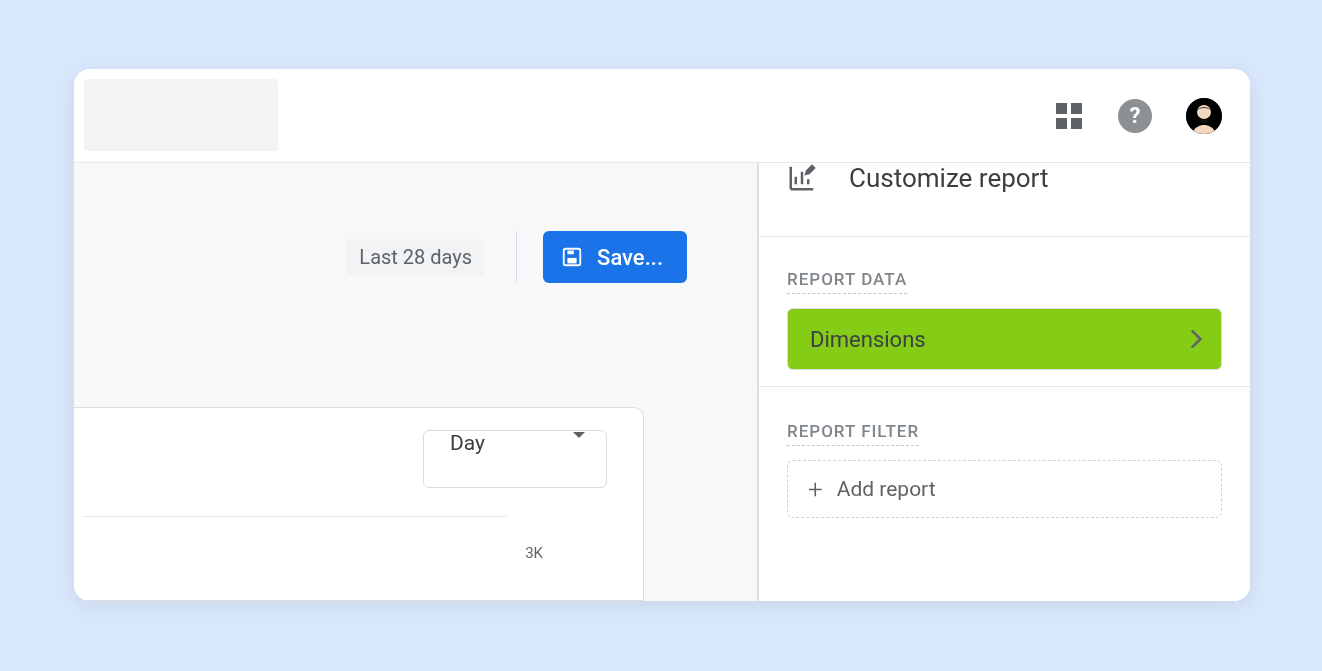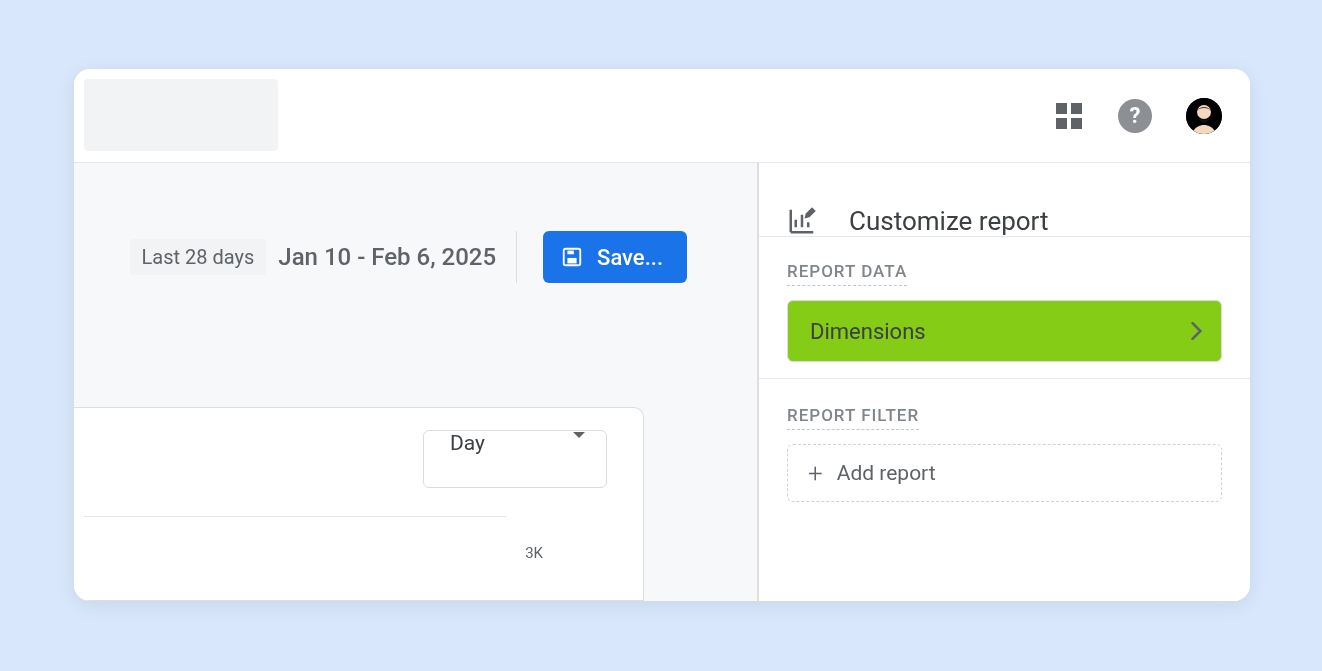--- a/index.html
+++ b/index.html
@@ -185,21 +185,21 @@
   
   .side {
     flex: 0 0 491px;
     background: #fff;
     display: flex;
     flex-direction: column;
   }
   .side-header {
     height: 74px;
     display: flex;
-    align-items: flex-end;
+    align-items: flex-start;
     gap: 32px;
     padding-left: 28px;
     border-bottom: 1px solid #e5e7eb;
   }
   .side-header svg { display: block; }
   .side-title {
     color: #3c4043;
     font-size: 26px;
     font-weight: 400;
   }
@@ -208,21 +208,21 @@
   }
   .section-label {
     color: #80868b;
     font-size: 17px;
     letter-spacing: 1px;
     font-weight: 500;
     display: inline-block;
     padding-bottom: 4px;
     border-bottom: 1px dashed #c4c7cc;
     margin-bottom: 14px;
-    margin-top: 4px;
+    margin-top: 12px;
   }
   .opt-row {
     border: 1px solid #d9dce0;
     border-radius: 6px;
     height: 62px;
     display: flex;
     align-items: center;
     justify-content: space-between;
     padding: 0 18px 0 22px;
     cursor: pointer;
@@ -282,21 +282,20 @@
       </div>
     </div>
   </div>
 
   <div class="body">
 
     <div class="main">
 
       <div class="toolbar-row">
         <span class="chip">Last 28 days</span>
-        <span class="daterange">Jan 10 - Feb 6, 2025</span>
         <div class="vdiv"></div>
         <button class="save-btn">
           <svg width="22" height="22" viewBox="0 0 24 24" fill="none">
             <rect x="3" y="3" width="18" height="18" rx="2" stroke="#fff" stroke-width="2"></rect>
             <rect x="7" y="13" width="10" height="6" fill="#fff"></rect>
             <rect x="7" y="5" width="7" height="4" fill="#fff"></rect>
           </svg>
           <span>Save...</span>
         </button>
       </div>

